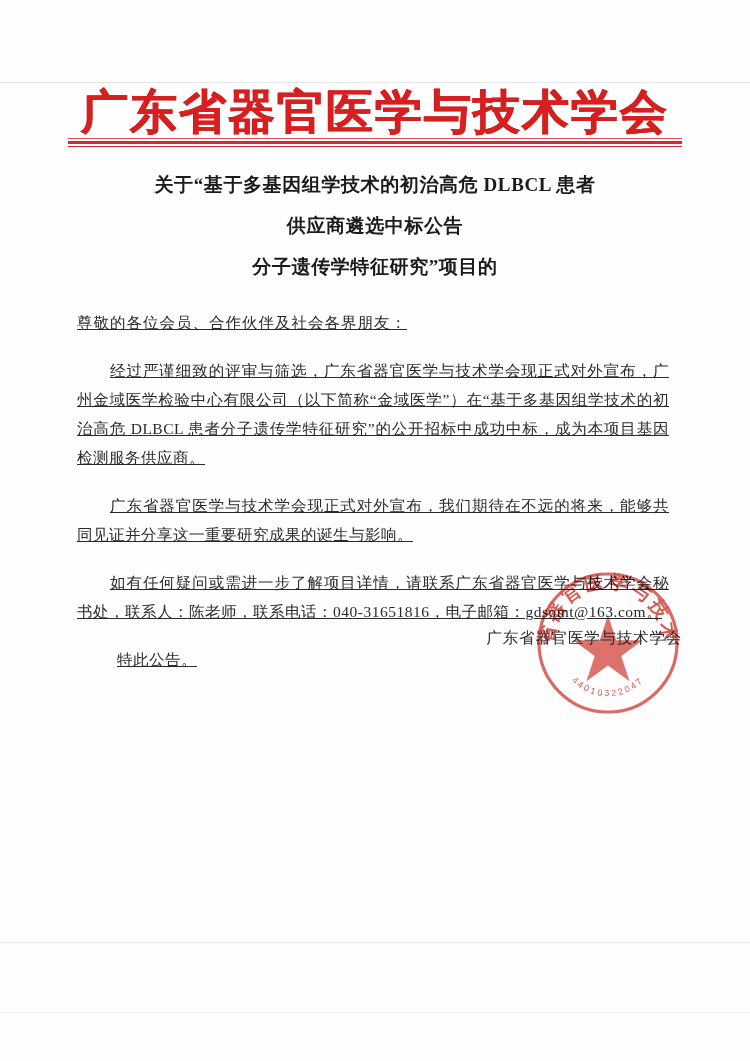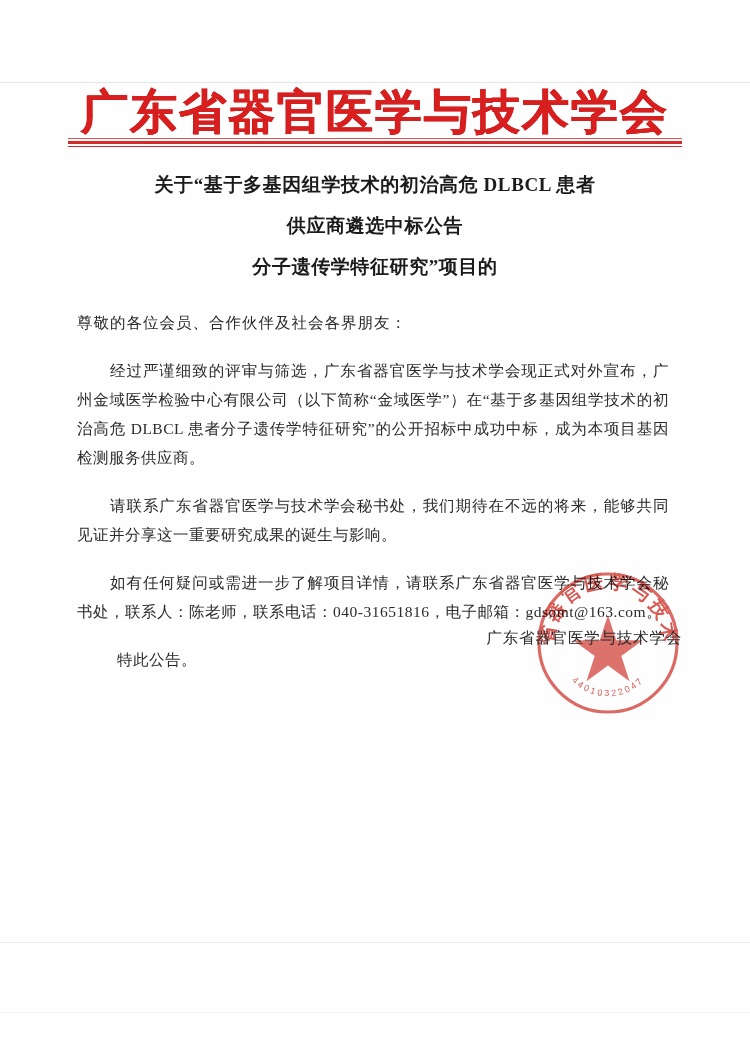--- a/index.html
+++ b/index.html
@@ -93,20 +93,21 @@
     top: 308px;
     left: 77px;
     width: 600px;
     color: #2a2a2a;
     font-family: "Liberation Serif", "DejaVu Serif", serif;
     font-size: 15.5px;
     line-height: 29px;
     letter-spacing: 0.5px;
     text-align: justify;
     text-justify: inter-character;
+    text-decoration: underline;
   }
   .salutation {
     margin: 0 0 19px 0;
     letter-spacing: 1px;
   }
   .para {
     margin: 0 8px 19px 0;
     text-indent: 33px;
   }
   .para-note {
@@ -167,21 +168,21 @@
 
   <div class="subtitle">
     <div class="subtitle-line">关于“基于多基因组学技术的初治高危 DLBCL 患者</div>
     <div class="subtitle-line">供应商遴选中标公告</div>
     <div class="subtitle-line">分子遗传学特征研究”项目的</div>
   </div>
 
   <div class="body-block">
     <p class="salutation">尊敬的各位会员、合作伙伴及社会各界朋友：</p>
     <p class="para">经过严谨细致的评审与筛选，广东省器官医学与技术学会现正式对外宣布，广州金域医学检验中心有限公司（以下简称“金域医学”）在“基于多基因组学技术的初治高危 DLBCL 患者分子遗传学特征研究”的公开招标中成功中标，成为本项目基因检测服务供应商。</p>
-    <p class="para">请联系广东省器官医学与技术学会秘书处，我们期待在不远的将来，能够共同见证并分享这一重要研究成果的诞生与影响。</p>
+    <p class="para">广东省器官医学与技术学会现正式对外宣布，我们期待在不远的将来，能够共同见证并分享这一重要研究成果的诞生与影响。</p>
     <p class="para">如有任何疑问或需进一步了解项目详情，请联系广东省器官医学与技术学会秘书处，联系人：陈老师，联系电话：040-31651816，电子邮箱：gdsomt@163.com。</p>
     <p class="para-note">特此公告。</p>
   </div>
 
   <div class="seal">
     <svg width="144" height="144" viewBox="0 0 144 144" xmlns="http://www.w3.org/2000/svg">
       <defs>
         <path id="arcTop" d="M 17,72 A 55,55 0 0 1 127,72" fill="none"></path>
         <path id="arcBottom" d="M 31,104 A 50,50 0 0 0 113,104" fill="none"></path>
       </defs>

